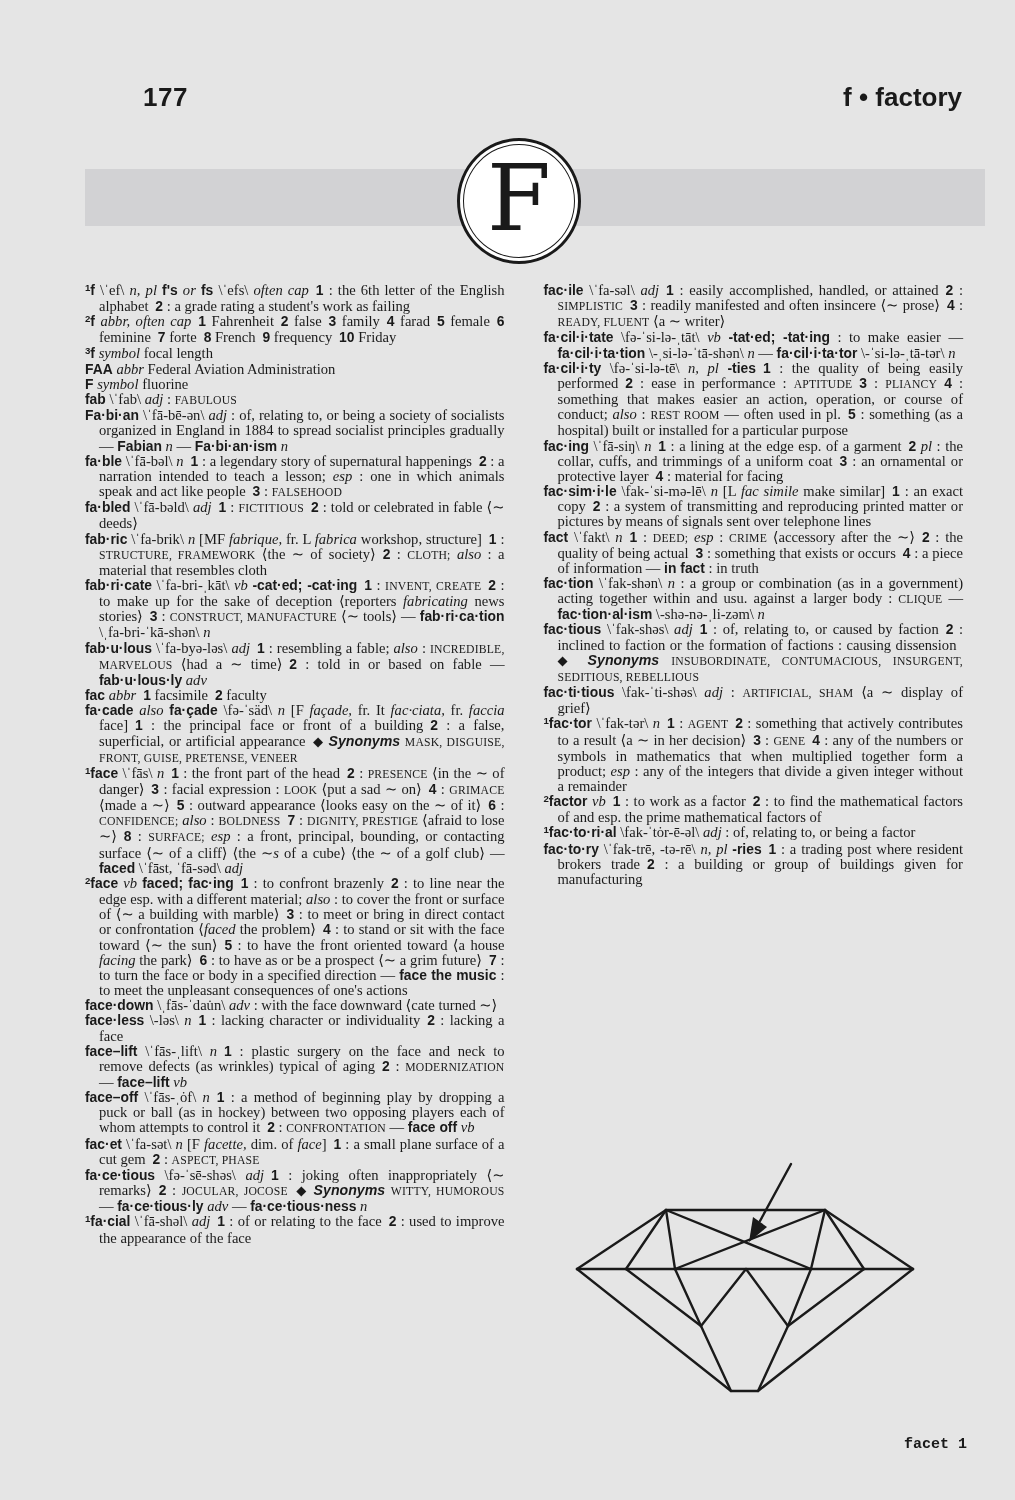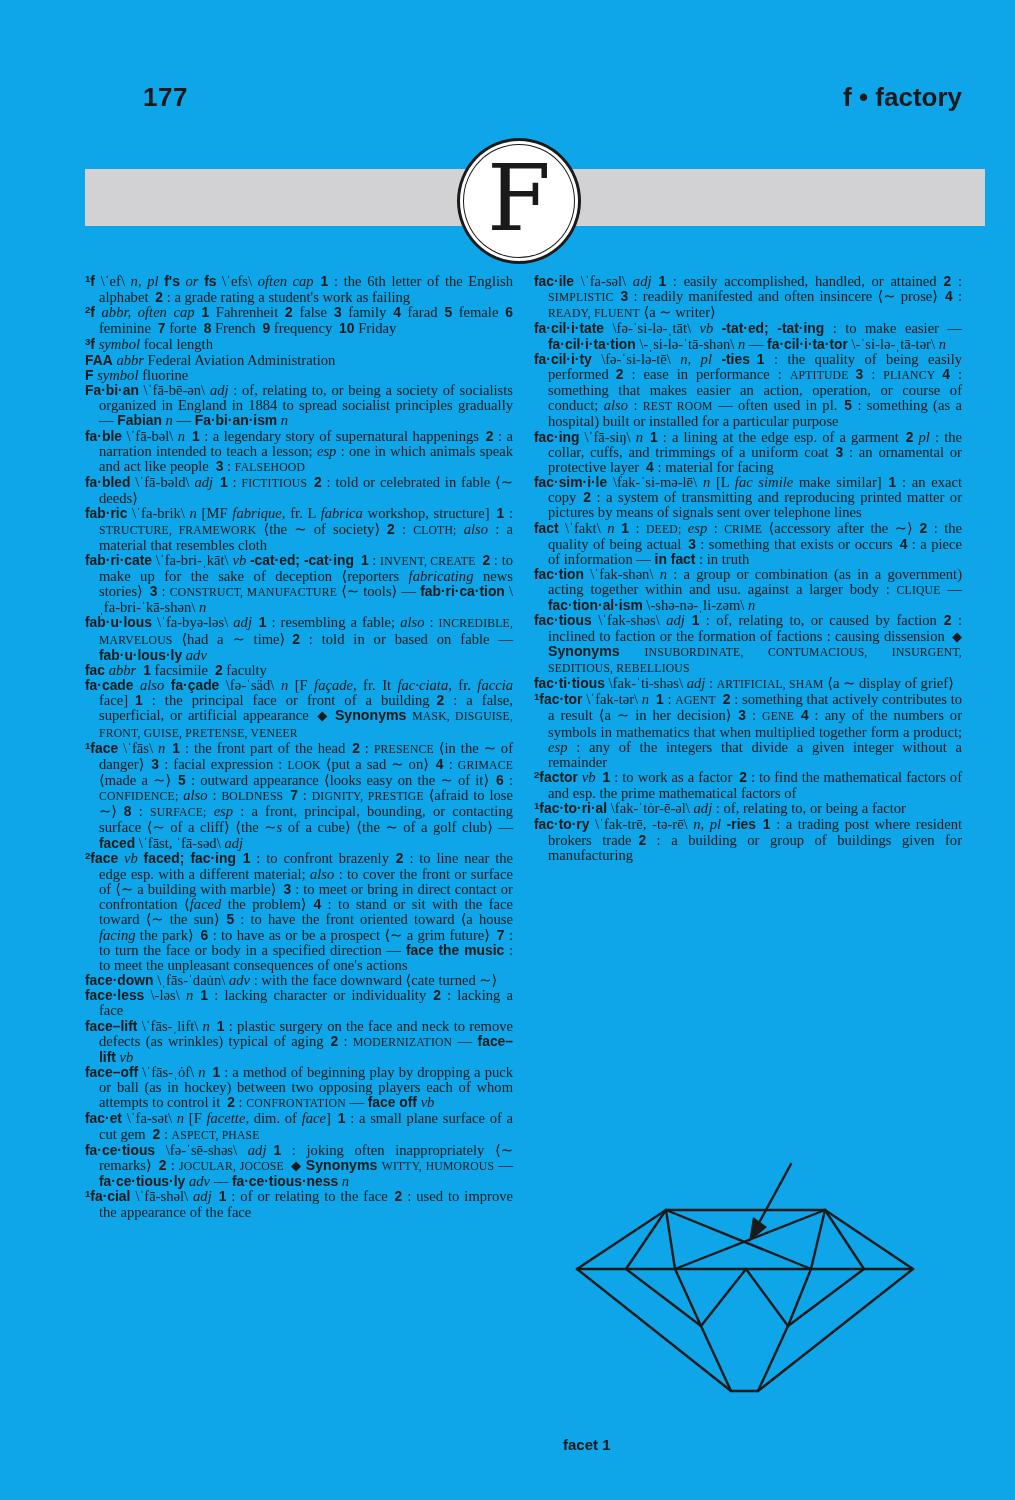--- a/index.html
+++ b/index.html
@@ -1,42 +1,42 @@
 <!DOCTYPE html>
 <html><head>
 <meta charset="utf-8">
 <style>
   html,body{margin:0;padding:0;background:#ffffff;}
-  .page{position:relative;width:1015px;height:1500px;background:#0ea5e9;overflow:hidden;
+  .page{position:relative;width:1015px;height:1500px;background:#e5e5e5;overflow:hidden;
         font-family:"Liberation Serif",serif;color:#1a1a1a;}
   .pageno{position:absolute;left:143px;top:82px;font-family:"Liberation Sans",sans-serif;
           font-weight:bold;font-size:26px;letter-spacing:.5px;}
   .guide{position:absolute;right:53px;top:82px;font-family:"Liberation Sans",sans-serif;
          font-weight:bold;font-size:26px;}
   .band{position:absolute;left:85px;top:169px;width:900px;height:57px;background:#d2d2d4;}
   .medallion{position:absolute;left:457px;top:138px;width:124px;height:126px;background:#fff;
              border:3px solid #1a1a1a;border-radius:50%;box-sizing:border-box;}
   .medallion-inner{position:absolute;left:3px;top:3px;right:3px;bottom:3px;border:1.5px solid #1a1a1a;
              border-radius:50%;display:flex;align-items:center;justify-content:center;}
   .medallion-letter{font-family:"DejaVu Serif",serif;font-size:92px;line-height:1;color:#1a1a1a;
              transform:translateY(-2px);}
-  .columns{position:absolute;left:85px;top:274px;width:878px;display:flex;gap:21px;}
+  .columns{position:absolute;left:85px;top:283px;width:878px;display:flex;gap:39px;}
   .col{width:428px;font-size:14.6px;line-height:15.15px;text-align:justify;}
   .entry{margin:0;padding-left:14px;text-indent:-14px;}
   .hw,.b{font-family:"Liberation Sans",sans-serif;font-weight:bold;font-size:.95em;}
   .i{font-style:italic;}
   .sc{font-size:.8em;letter-spacing:.2px;}
   .sup{font-family:"Liberation Sans",sans-serif;font-weight:bold;font-size:.66em;
        position:relative;top:-4px;}
-  .syn{font-family:"Liberation Sans",sans-serif;font-weight:bold;font-size:.97em;margin-top:36px;}
+  .syn{font-family:"Liberation Sans",sans-serif;font-weight:bold;font-style:italic;font-size:.97em;margin-top:36px;}
   .dia{font-size:.9em;}
   .figure{position:absolute;left:563px;top:1158px;width:404px;height:300px;}
   .figure svg{display:block;}
-  .figcaption{position:absolute;left:563px;top:1436px;width:404px;text-align:left;
-              font-family:Liberation Sans, sans-serif;font-weight:bold;font-size:15px;}
+  .figcaption{position:absolute;left:563px;top:1436px;width:404px;text-align:right;
+              font-family:Liberation Mono, monospace;font-weight:bold;font-size:15px;}
 </style>
 </head>
 <body>
 
 <div class="page">
 
   <div class="pageno">177</div>
   <div class="guide">f • factory</div>
 
   <div class="band"></div>
@@ -46,20 +46,21 @@
     </div>
   </div>
 
   <div class="columns">
     <div class="col" id="col-left">
         <p class="entry"><span class="sup">1</span><span class="hw">f</span><span> \ˈef\ </span><span class="i">n, pl</span><span> </span><span class="hw">f's</span><span> </span><span class="i">or</span><span> </span><span class="hw">fs</span><span> \ˈefs\ </span><span class="i">often cap</span><span class="b"> 1</span><span> : the 6th letter of the English alphabet</span><span class="b"> 2</span><span> : a grade rating a student's work as failing</span></p>
         <p class="entry"><span class="sup">2</span><span class="hw">f</span><span> </span><span class="i">abbr, often cap</span><span class="b"> 1</span><span> Fahrenheit</span><span class="b"> 2</span><span> false</span><span class="b"> 3</span><span> family</span><span class="b"> 4</span><span> farad</span><span class="b"> 5</span><span> female</span><span class="b"> 6</span><span> feminine</span><span class="b"> 7</span><span> forte</span><span class="b"> 8</span><span> French</span><span class="b"> 9</span><span> frequency</span><span class="b"> 10</span><span> Friday</span></p>
         <p class="entry"><span class="sup">3</span><span class="hw">f</span><span> </span><span class="i">symbol</span><span> focal length</span></p>
         <p class="entry"><span class="hw">FAA</span><span> </span><span class="i">abbr</span><span> Federal Aviation Administration</span></p>
         <p class="entry"><span class="hw">F</span><span> </span><span class="i">symbol</span><span> fluorine</span></p>
+        <p class="entry"><span class="hw">fab</span><span> \ˈfab\ </span><span class="i">adj</span><span> : </span><span class="sc">FABULOUS</span></p>
         <p class="entry"><span class="hw">Fa·bi·an</span><span> \ˈfā-bē-ən\ </span><span class="i">adj</span><span> : of, relating to, or being a society of socialists organized in England in 1884 to spread socialist principles gradually — </span><span class="hw">Fabian</span><span> </span><span class="i">n</span><span> — </span><span class="hw">Fa·bi·an·ism</span><span> </span><span class="i">n</span></p>
         <p class="entry"><span class="hw">fa·ble</span><span> \ˈfā-bəl\ </span><span class="i">n</span><span class="b"> 1</span><span> : a legendary story of supernatural happenings</span><span class="b"> 2</span><span> : a narration intended to teach a lesson; </span><span class="i">esp</span><span> : one in which animals speak and act like people</span><span class="b"> 3</span><span> : </span><span class="sc">FALSEHOOD</span></p>
         <p class="entry"><span class="hw">fa·bled</span><span> \ˈfā-bəld\ </span><span class="i">adj</span><span class="b"> 1</span><span> : </span><span class="sc">FICTITIOUS</span><span class="b"> 2</span><span> : told or celebrated in fable ⟨∼ deeds⟩</span></p>
         <p class="entry"><span class="hw">fab·ric</span><span> \ˈfa-brik\ </span><span class="i">n</span><span> [MF </span><span class="i">fabrique,</span><span> fr. L </span><span class="i">fabrica</span><span> workshop, structure]</span><span class="b"> 1</span><span> : </span><span class="sc">STRUCTURE, FRAMEWORK</span><span> ⟨the ∼ of society⟩</span><span class="b"> 2</span><span> : </span><span class="sc">CLOTH;</span><span> </span><span class="i">also</span><span> : a material that resembles cloth</span></p>
         <p class="entry"><span class="hw">fab·ri·cate</span><span> \ˈfa-bri-ˌkāt\ </span><span class="i">vb</span><span> </span><span class="hw">-cat·ed; -cat·ing</span><span class="b"> 1</span><span> : </span><span class="sc">INVENT, CREATE</span><span class="b"> 2</span><span> : to make up for the sake of deception ⟨reporters </span><span class="i">fabricating</span><span> news stories⟩</span><span class="b"> 3</span><span> : </span><span class="sc">CONSTRUCT, MANUFACTURE</span><span> ⟨∼ tools⟩ — </span><span class="hw">fab·ri·ca·tion</span><span> \ˌfa-bri-ˈkā-shən\ </span><span class="i">n</span></p>
         <p class="entry"><span class="hw">fab·u·lous</span><span> \ˈfa-byə-ləs\ </span><span class="i">adj</span><span class="b"> 1</span><span> : resembling a fable; </span><span class="i">also</span><span> : </span><span class="sc">INCREDIBLE, MARVELOUS</span><span> ⟨had a ∼ time⟩</span><span class="b"> 2</span><span> : told in or based on fable — </span><span class="hw">fab·u·lous·ly</span><span> </span><span class="i">adv</span></p>
         <p class="entry"><span class="hw">fac</span><span> </span><span class="i">abbr</span><span class="b"> 1</span><span> facsimile</span><span class="b"> 2</span><span> faculty</span></p>
         <p class="entry"><span class="hw">fa·cade</span><span> </span><span class="i">also</span><span> </span><span class="hw">fa·çade</span><span> \fə-ˈsäd\ </span><span class="i">n</span><span> [F </span><span class="i">façade,</span><span> fr. It </span><span class="i">fac·ciata,</span><span> fr. </span><span class="i">faccia</span><span> face]</span><span class="b"> 1</span><span> : the principal face or front of a building</span><span class="b"> 2</span><span> : a false, superficial, or artificial appearance</span><span class="dia"> ◆ </span><span class="syn">Synonyms</span><span> </span><span class="sc">MASK, DISGUISE, FRONT, GUISE, PRETENSE, VENEER</span></p>
         <p class="entry"><span class="sup">1</span><span class="hw">face</span><span> \ˈfās\ </span><span class="i">n</span><span class="b"> 1</span><span> : the front part of the head</span><span class="b"> 2</span><span> : </span><span class="sc">PRESENCE</span><span> ⟨in the ∼ of danger⟩</span><span class="b"> 3</span><span> : facial expression : </span><span class="sc">LOOK</span><span> ⟨put a sad ∼ on⟩</span><span class="b"> 4</span><span> : </span><span class="sc">GRIMACE</span><span> ⟨made a ∼⟩</span><span class="b"> 5</span><span> : outward appearance ⟨looks easy on the ∼ of it⟩</span><span class="b"> 6</span><span> : </span><span class="sc">CONFIDENCE;</span><span> </span><span class="i">also</span><span> : </span><span class="sc">BOLDNESS</span><span class="b"> 7</span><span> : </span><span class="sc">DIGNITY, PRESTIGE</span><span> ⟨afraid to lose ∼⟩</span><span class="b"> 8</span><span> : </span><span class="sc">SURFACE;</span><span> </span><span class="i">esp</span><span> : a front, principal, bounding, or contacting surface ⟨∼ of a cliff⟩ ⟨the ∼</span><span class="i">s</span><span> of a cube⟩ ⟨the ∼ of a golf club⟩ — </span><span class="hw">faced</span><span> \ˈfāst, ˈfā-səd\ </span><span class="i">adj</span></p>
         <p class="entry"><span class="sup">2</span><span class="hw">face</span><span> </span><span class="i">vb</span><span> </span><span class="hw">faced; fac·ing</span><span class="b"> 1</span><span> : to confront brazenly</span><span class="b"> 2</span><span> : to line near the edge esp. with a different material; </span><span class="i">also</span><span> : to cover the front or surface of ⟨∼ a building with marble⟩</span><span class="b"> 3</span><span> : to meet or bring in direct contact or confrontation ⟨</span><span class="i">faced</span><span> the problem⟩</span><span class="b"> 4</span><span> : to stand or sit with the face toward ⟨∼ the sun⟩</span><span class="b"> 5</span><span> : to have the front oriented toward ⟨a house </span><span class="i">facing</span><span> the park⟩</span><span class="b"> 6</span><span> : to have as or be a prospect ⟨∼ a grim future⟩</span><span class="b"> 7</span><span> : to turn the face or body in a specified direction — </span><span class="hw">face the music</span><span> : to meet the unpleasant consequences of one's actions</span></p>

